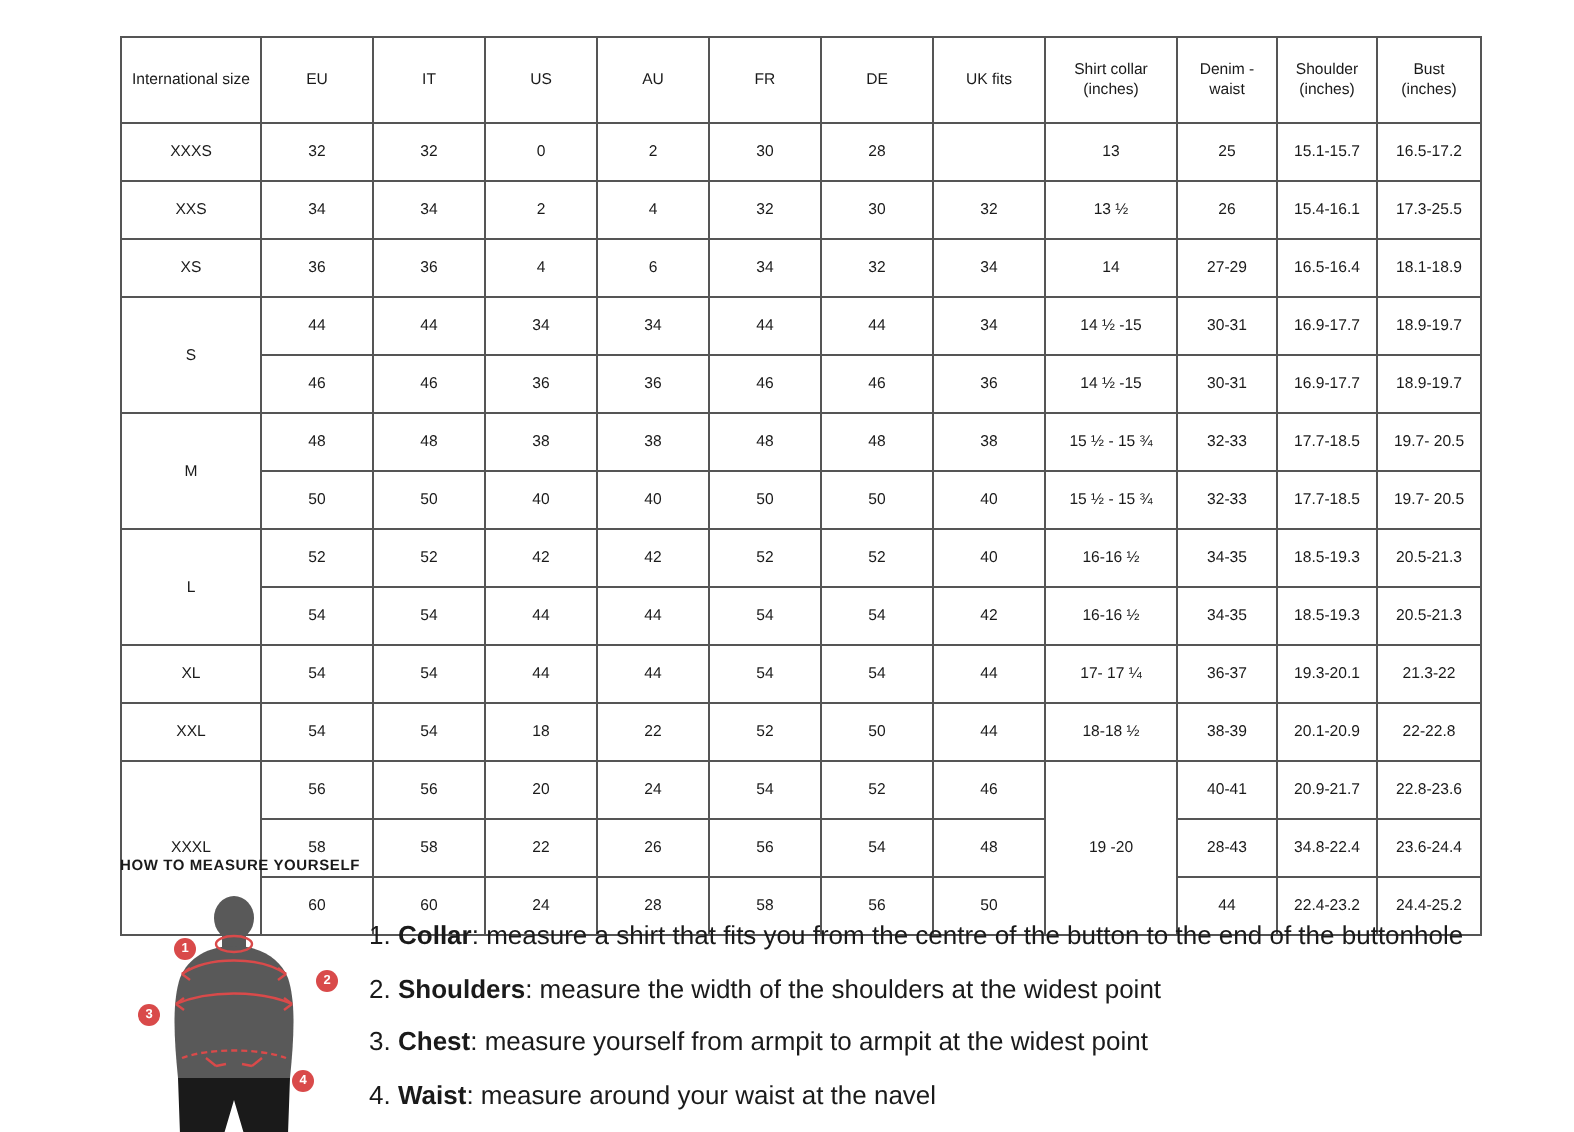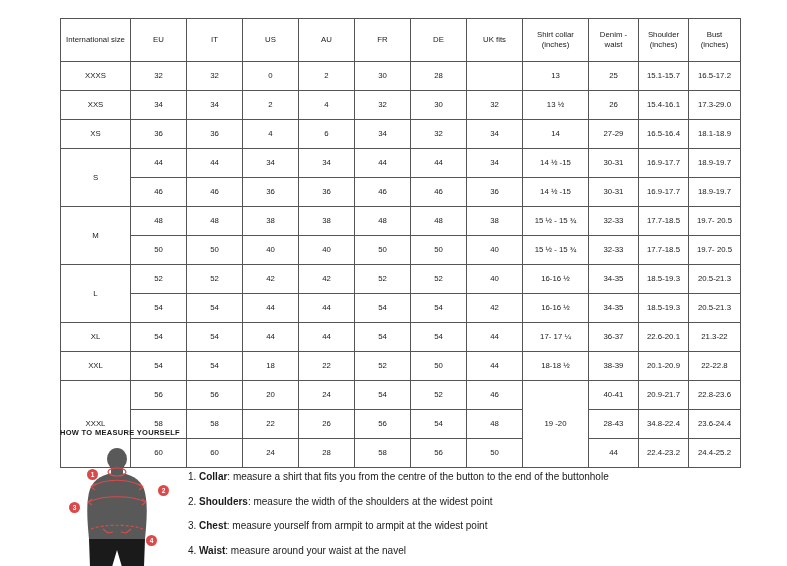--- a/index.html
+++ b/index.html
@@ -86,25 +86,24 @@
     position: relative;
     width: 115px;
     height: 125px;
     flex: 0 0 115px;
   }
   .instructions {
     margin-left: 10px;
     padding-top: 12px;
   }
   .instructions li {
-    font-size: 10px;
+    font-size: 13px;
     line-height: 1.35;
     margin-bottom: 9px;
     color: #1a1a1a;
-    margin-top: 11px;
   }
   .instructions ol {
     margin: 0;
     padding-left: 14px;
   }
   .instructions b { font-weight: bold; }
 
   .marker {
     position: absolute;
     width: 11px;
@@ -175,21 +174,21 @@
             <td>34</td>
             <td>34</td>
             <td>2</td>
             <td>4</td>
             <td>32</td>
             <td>30</td>
             <td>32</td>
             <td>13 ½</td>
             <td>26</td>
             <td>15.4-16.1</td>
-            <td>17.3-29.0</td>
+            <td>17.3-25.5</td>
           </tr>
           <tr>
             <td>XS</td>
             <td>36</td>
             <td>36</td>
             <td>4</td>
             <td>6</td>
             <td>34</td>
             <td>32</td>
             <td>34</td>
@@ -283,21 +282,21 @@
             <td>XL</td>
             <td>54</td>
             <td>54</td>
             <td>44</td>
             <td>44</td>
             <td>54</td>
             <td>54</td>
             <td>44</td>
             <td>17- 17 ¼</td>
             <td>36-37</td>
-            <td>22.6-20.1</td>
+            <td>19.3-20.1</td>
             <td>21.3-22</td>
           </tr>
           <tr>
             <td>XXL</td>
             <td>54</td>
             <td>54</td>
             <td>18</td>
             <td>22</td>
             <td>52</td>
             <td>50</td>

